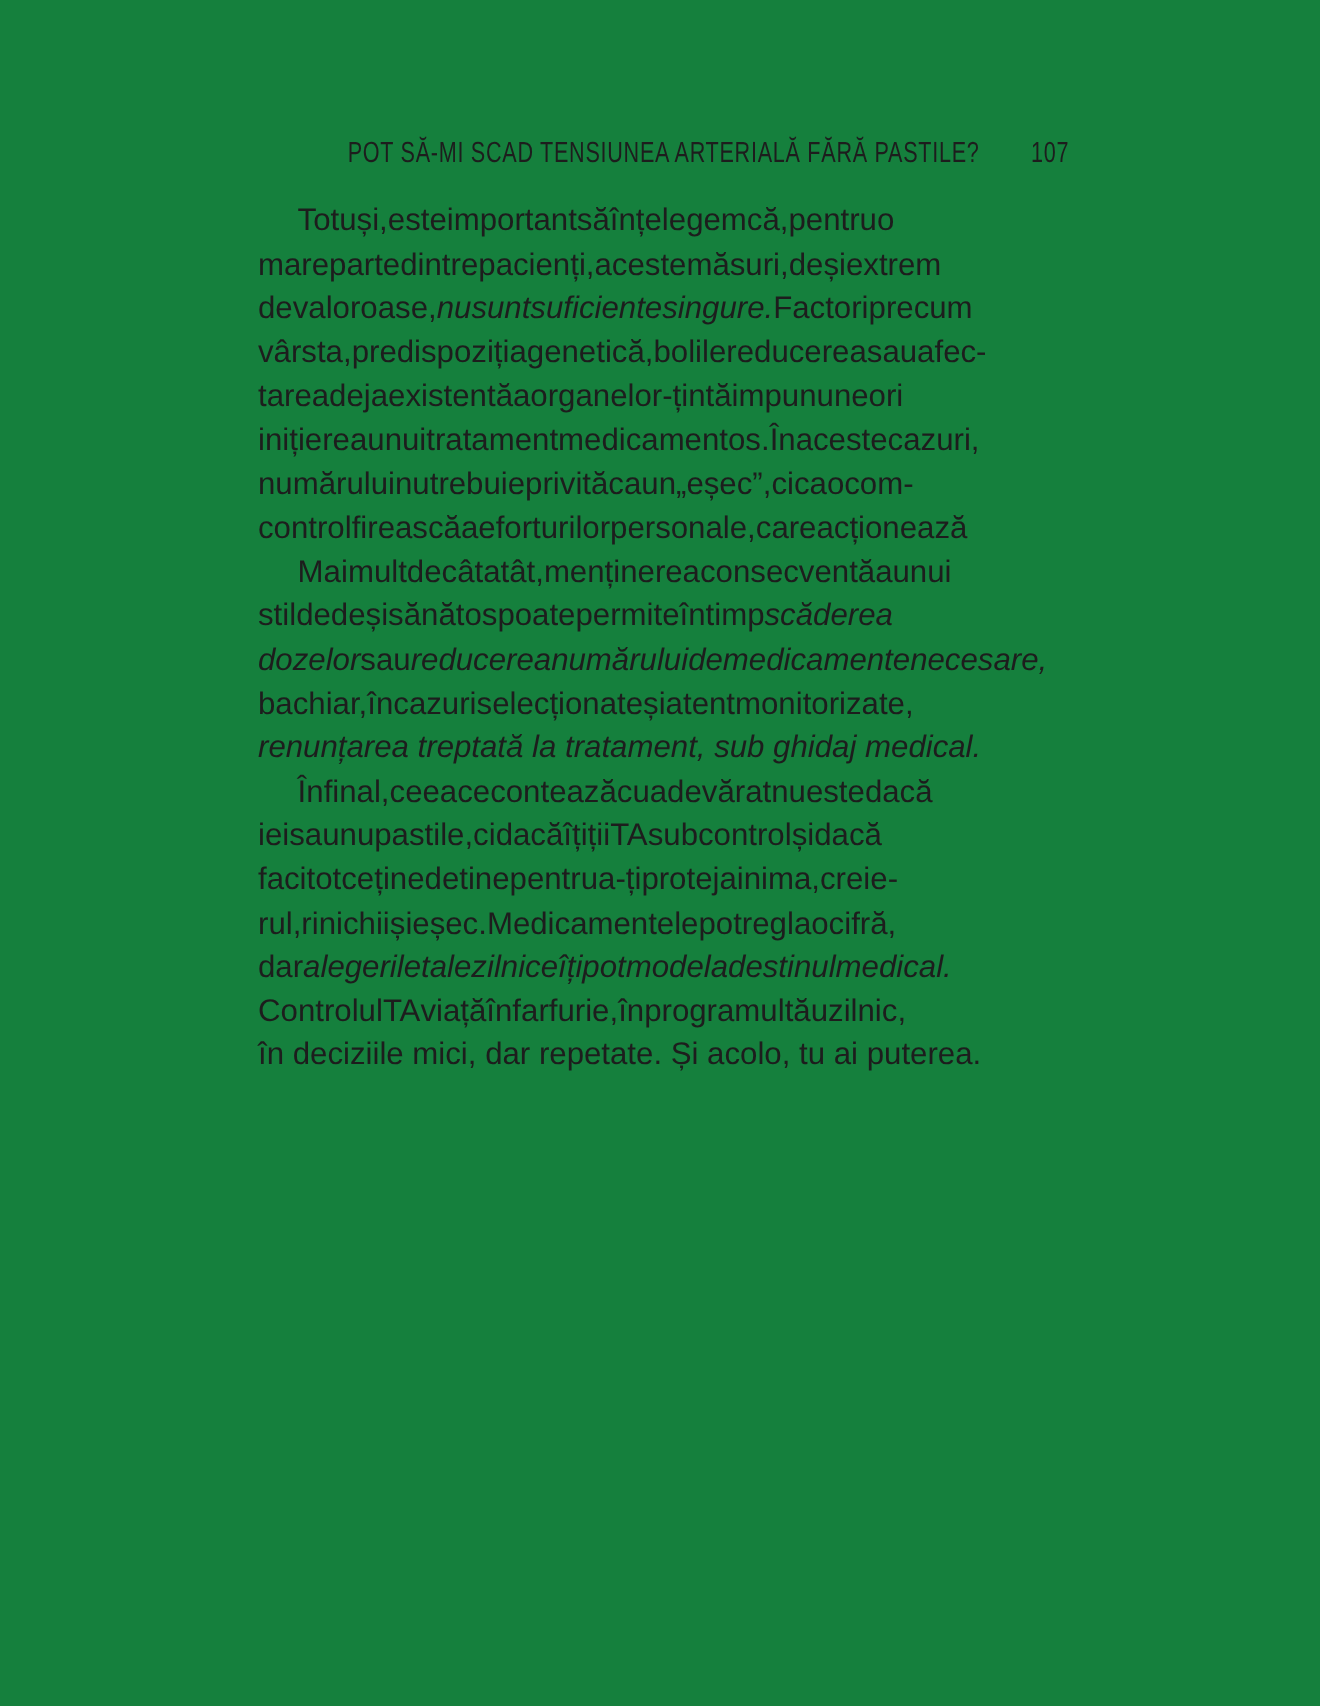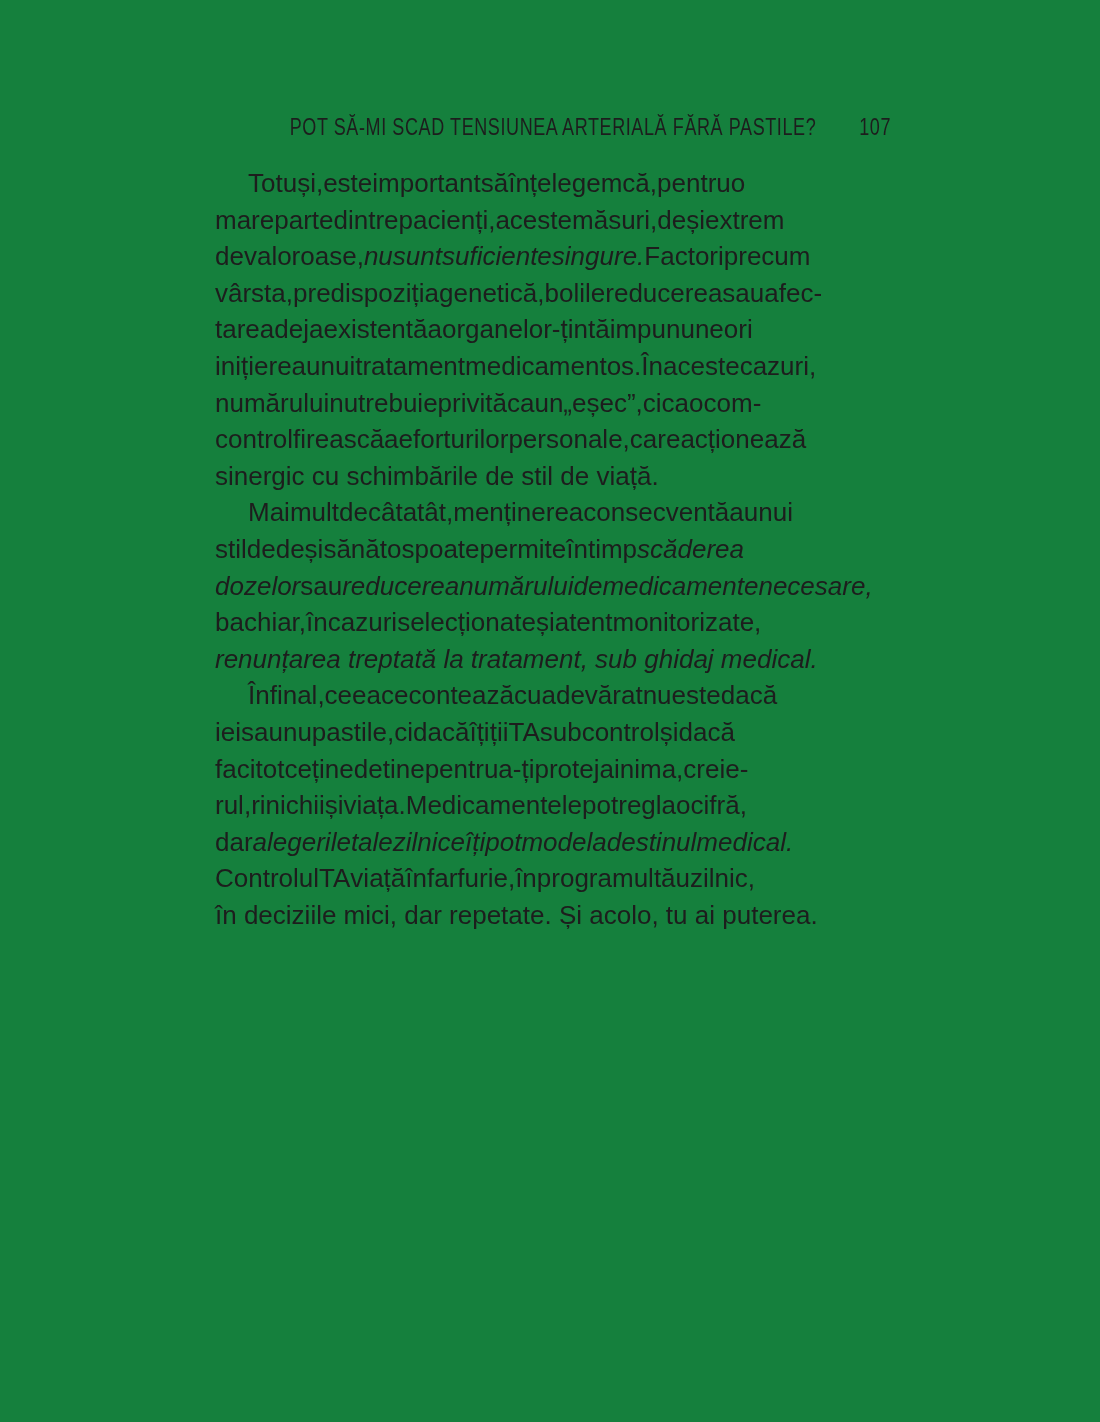--- a/index.html
+++ b/index.html
@@ -128,21 +128,20 @@
           </div>
           <div class="line justify">
             <span class="word">control</span>
             <span class="word">firească</span>
             <span class="word">a</span>
             <span class="word">eforturilor</span>
             <span class="word">personale,</span>
             <span class="word">care</span>
             <span class="word">acționează</span>
           </div>
-          <div class="line last"><span>sinergic cu schimbările de stil de viață.</span></div>
         </div>
         <div>
           <div class="line justify first">
             <span class="word">Mai</span>
             <span class="word">mult</span>
             <span class="word">decât</span>
             <span class="word">atât,</span>
             <span class="word">menținerea</span>
             <span class="word">consecventă</span>
             <span class="word">a</span>
@@ -218,21 +217,21 @@
             <span class="word">pentru</span>
             <span class="word">a-ți</span>
             <span class="word">proteja</span>
             <span class="word">inima,</span>
             <span class="word">creie-</span>
           </div>
           <div class="line justify">
             <span class="word">rul,</span>
             <span class="word">rinichii</span>
             <span class="word">și</span>
-            <span class="word">viața.</span>
+            <span class="word">eșec.</span>
             <span class="word">Medicamentele</span>
             <span class="word">pot</span>
             <span class="word">regla</span>
             <span class="word">o</span>
             <span class="word">cifră,</span>
           </div>
           <div class="line justify">
             <span class="word">dar</span>
             <span class="word it">alegerile</span>
             <span class="word it">tale</span>

